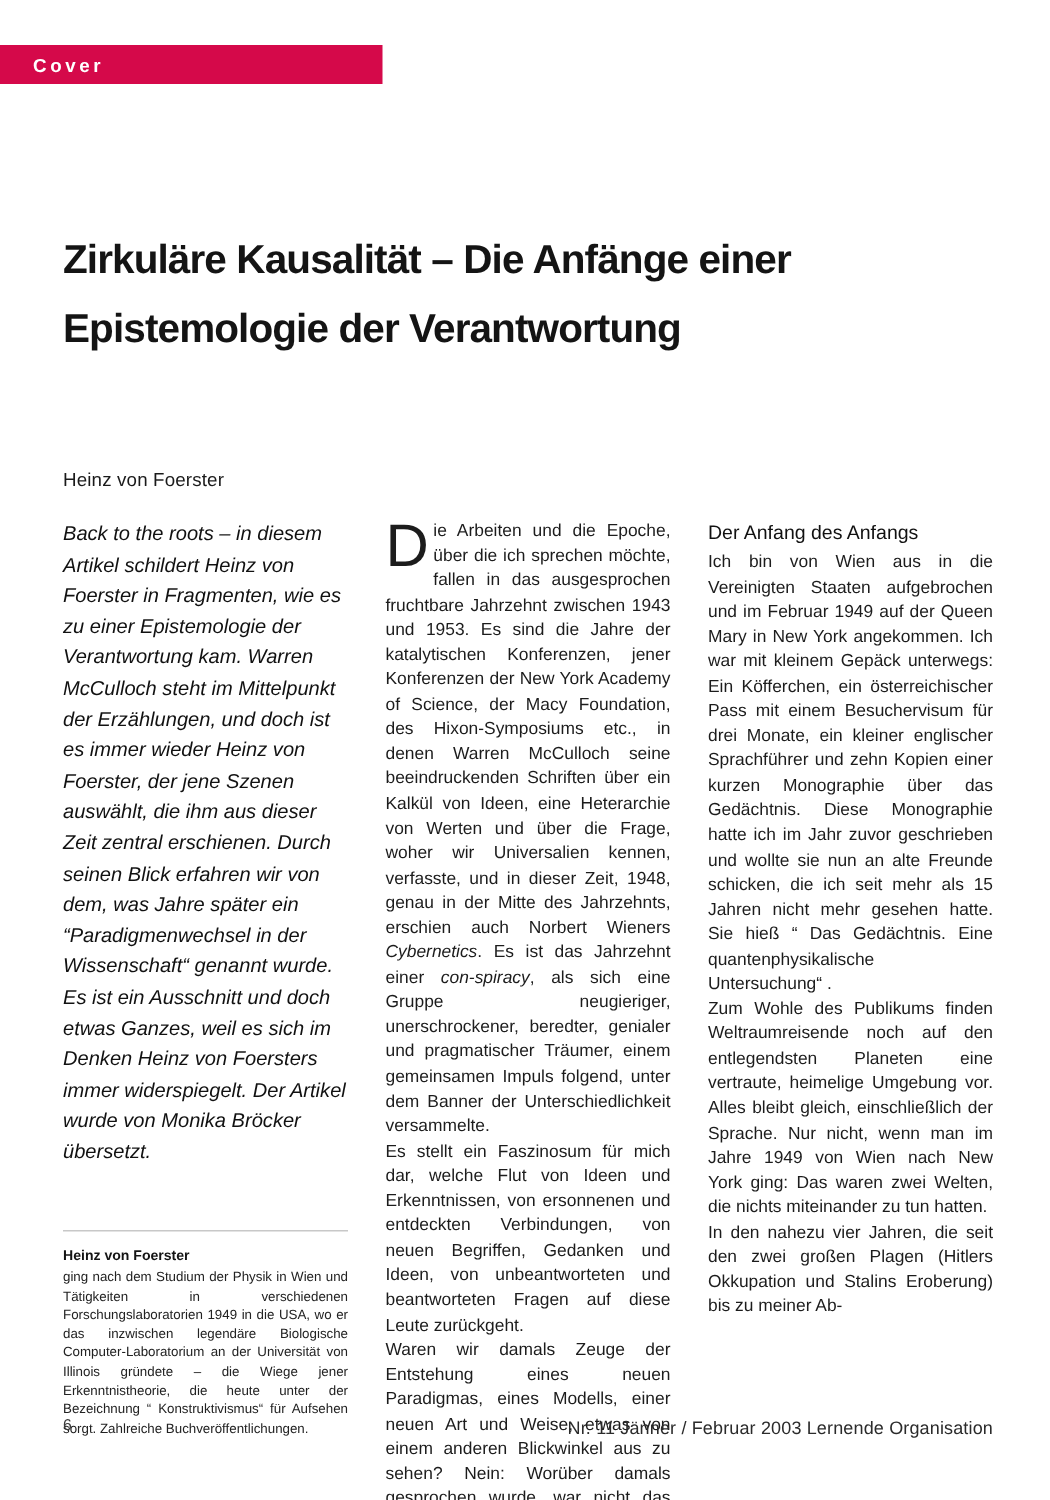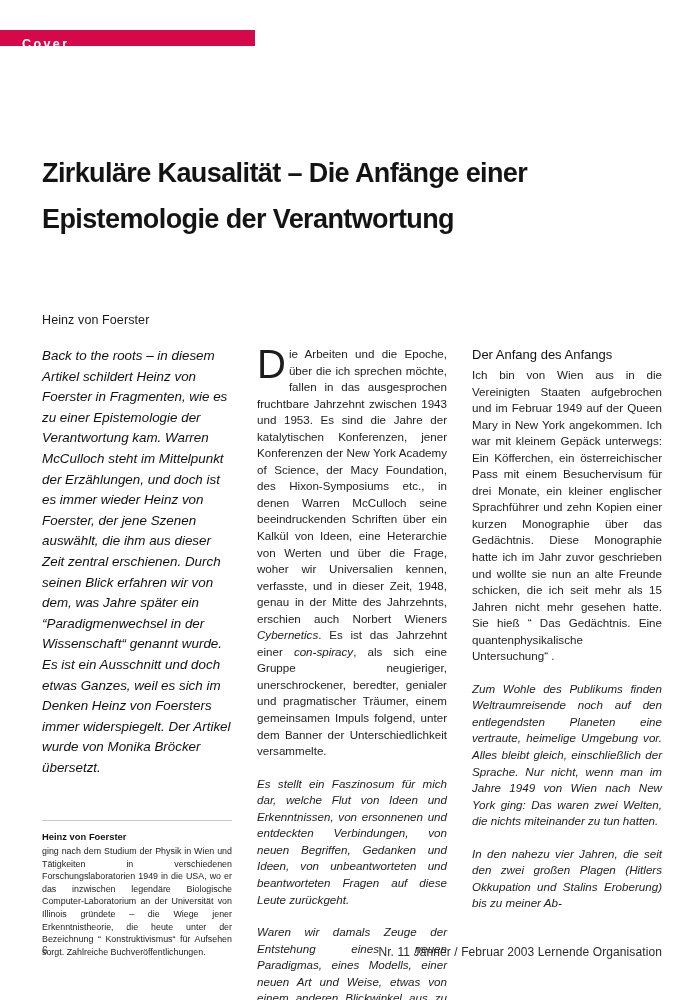--- a/index.html
+++ b/index.html
@@ -15,21 +15,21 @@
     color: #1a1a1a;
     overflow: hidden;
   }
 
   
   .cover-banner {
     position: absolute;
     left: 0;
     top: 30px;
     width: 255px;
-    height: 16px;
+    height: 26px;
     background: #d5094a;
   }
   .cover-banner-label {
     position: absolute;
     left: 22px;
     top: 7px;
     font-size: 12.5px;
     font-weight: bold;
     letter-spacing: 2.4px;
     color: #ffffff;
@@ -89,21 +89,21 @@
 
   
   .body-p {
     margin: 0 0 0 0;
     font-size: 11.6px;
     line-height: 16.55px;
     text-align: justify;
     color: #1c1c1c;
     hyphens: manual;
   }
-  .body-p + .body-p { margin-top: 16px; font-style: italic; }
+  .body-p + .body-p { margin-top: 0px; }
   .gap { margin-top: 13px; }
 
   .dropcap-p::first-letter {
     float: left;
     font-size: 40px;
     line-height: 32px;
     font-weight: normal;
     padding: 2px 2px 0 0;
     margin-right: 1px;
     font-family: "Liberation Sans", sans-serif;

